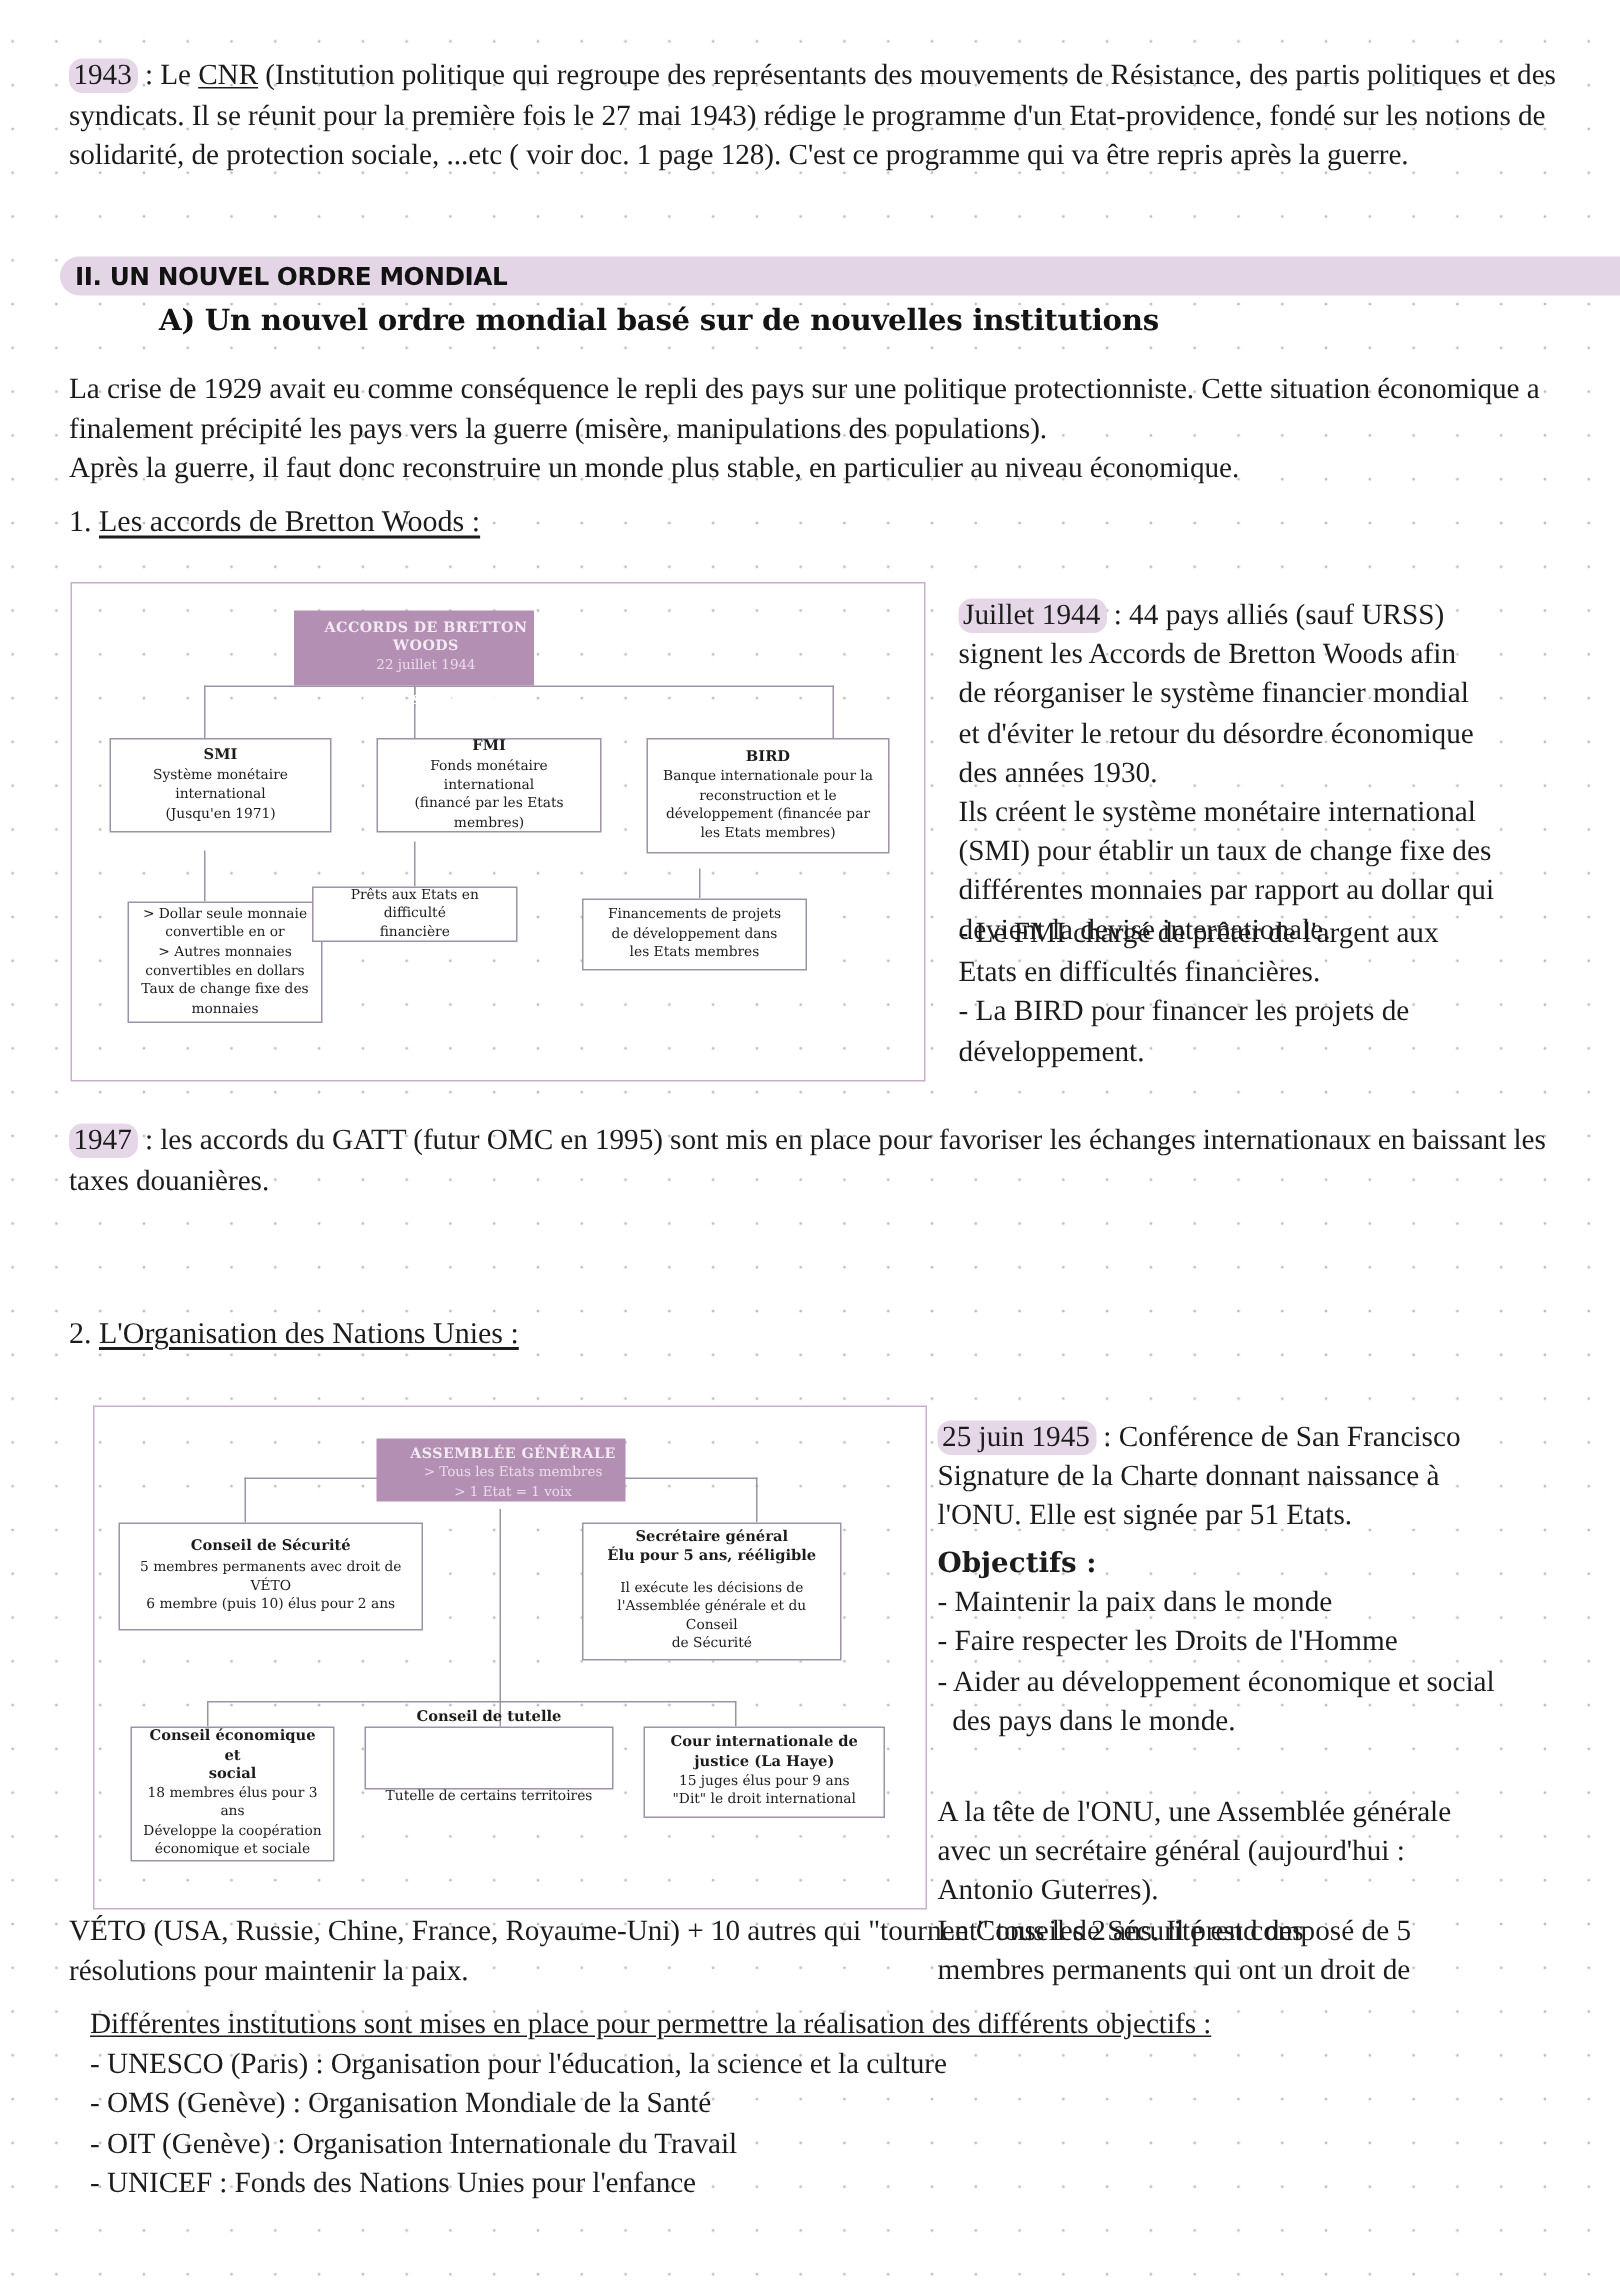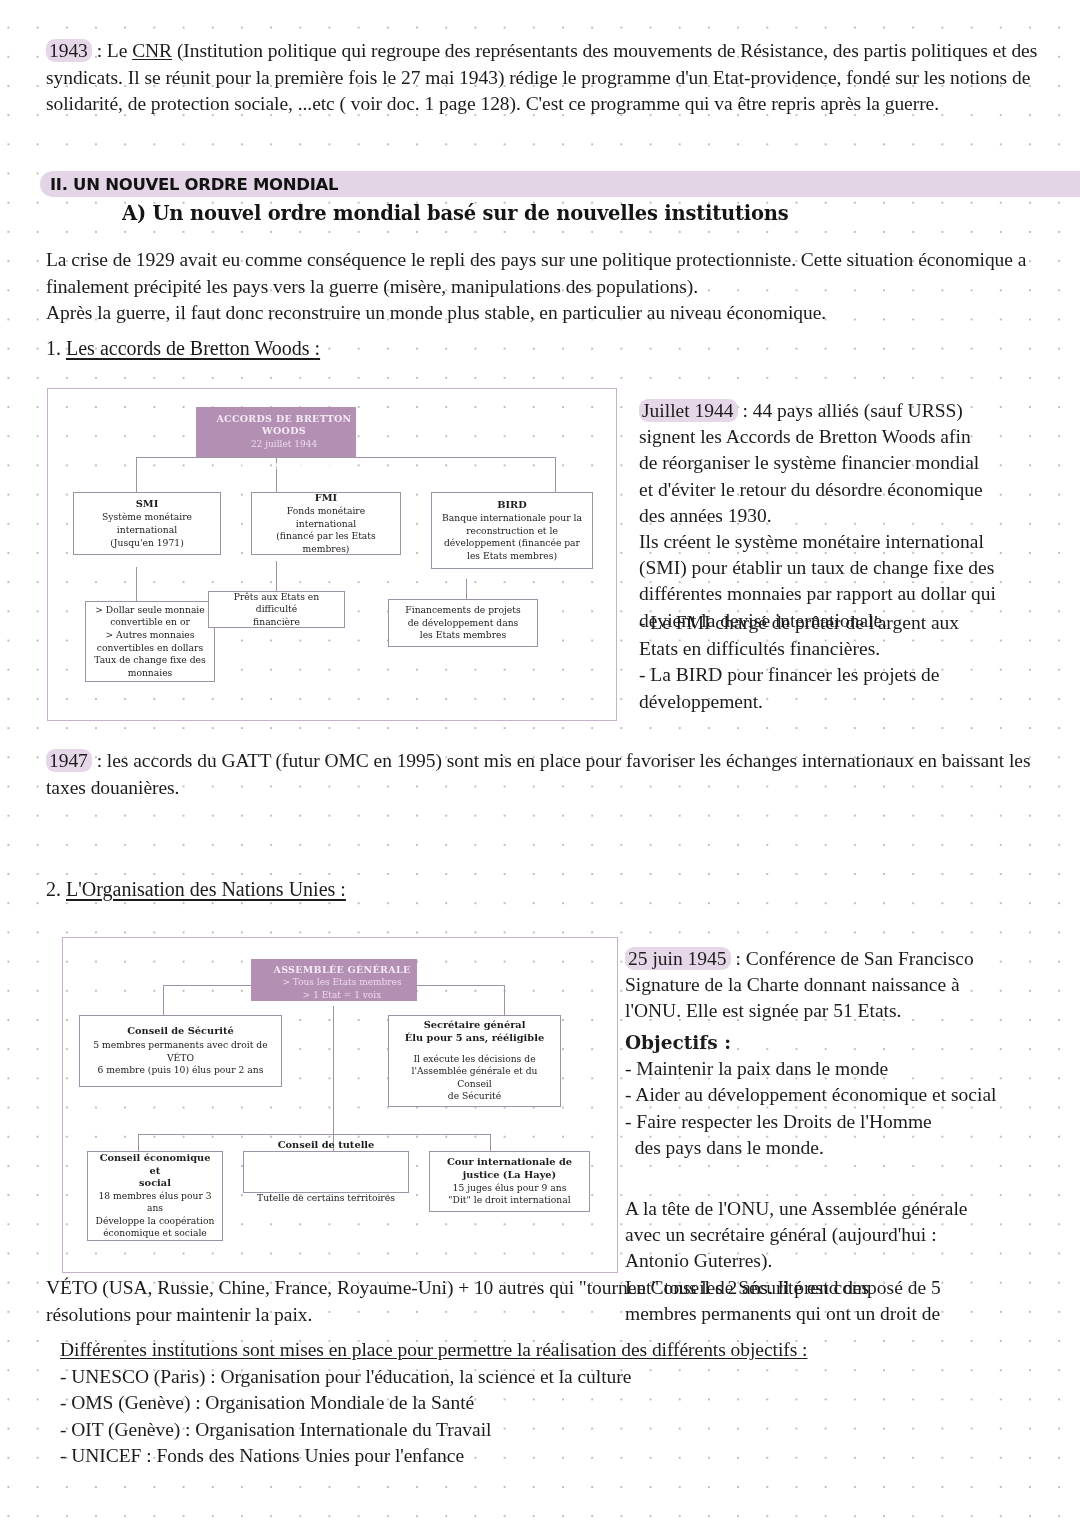--- a/index.html
+++ b/index.html
@@ -60,21 +60,21 @@
     font-family: "DejaVu Sans", sans-serif;
     font-weight: bold;
     font-size: 16.5px;
     letter-spacing: -0.3px;
     color: #121212;
     line-height: 25px;
   }
 
   .subhead {
     position: absolute;
-    left: 122px;
+    left: 106px;
     top: 202px;
     font-family: "DejaVu Serif", serif;
     font-weight: bold;
     font-size: 19.5px;
     color: #141414;
     letter-spacing: -0.2px;
   }
 
   .numhead {
     position: absolute;
@@ -326,22 +326,22 @@
 
   <div class="note" style="left:625px; top:946px; width:435px;">
     <p><span class="hl">25 juin 1945</span><span> : Conférence de San Francisco</span></p>
     <p>Signature de la Charte donnant naissance à</p>
     <p>l'ONU. Elle est signée par 51 Etats.</p>
   </div>
 
   <div class="note" style="left:625px; top:1030px; width:435px;">
     <p class="b">Objectifs :</p>
     <p>- Maintenir la paix dans le monde</p>
+    <p>- Faire respecter les Droits de l'Homme</p>
     <p>- Aider au développement économique et social</p>
-    <p>- Faire respecter les Droits de l'Homme</p>
     <p style="white-space:pre;">  des pays dans le monde.</p>
   </div>
 
   <div class="note" style="left:625px; top:1196px; width:435px;">
     <p>A la tête de l'ONU, une Assemblée générale</p>
     <p>avec un secrétaire général (aujourd'hui :</p>
     <p>Antonio Guterres).</p>
     <p>Le Conseil de Sécurité est composé de 5</p>
     <p>membres permanents qui ont un droit de</p>
   </div>

